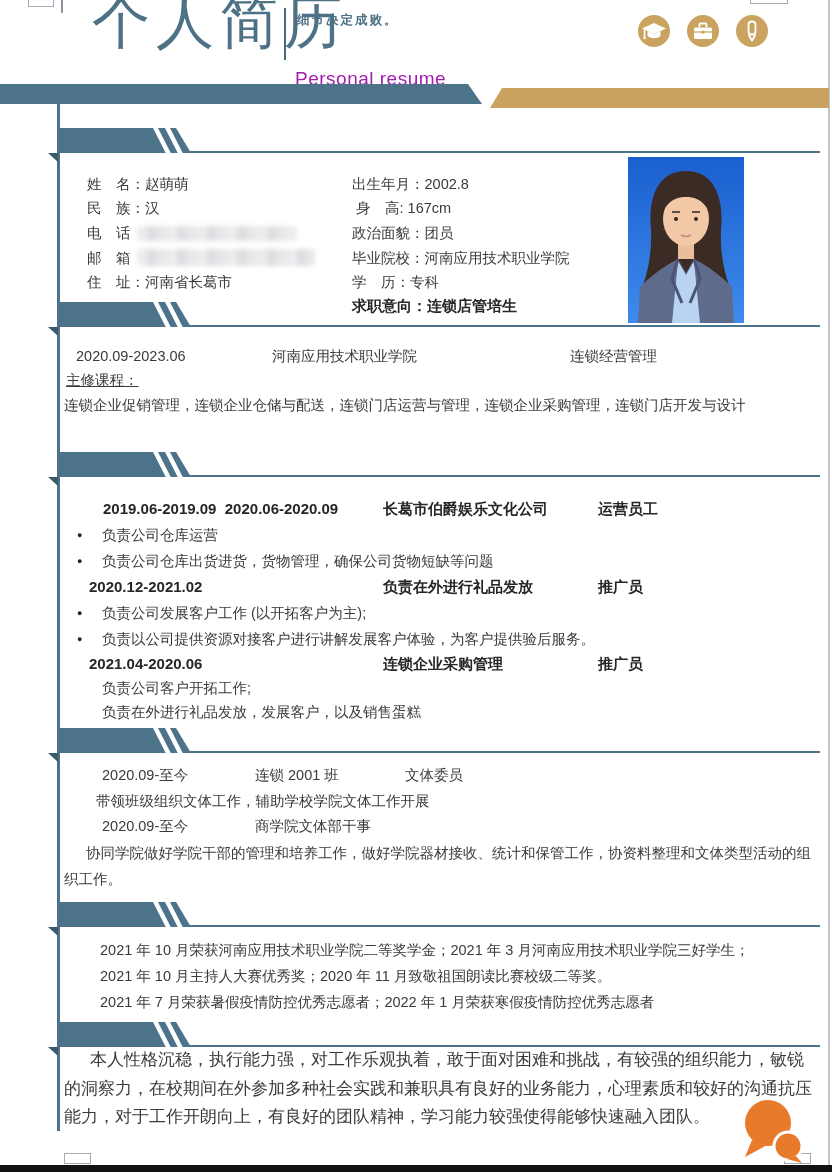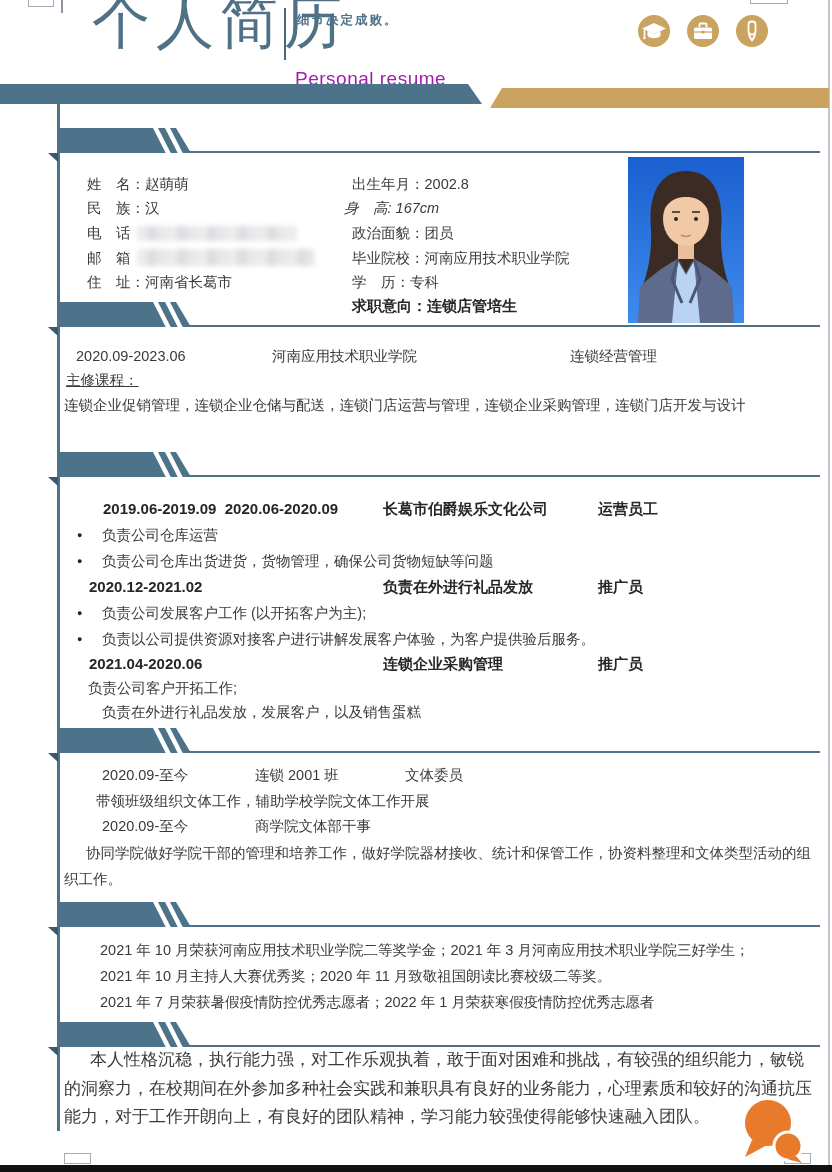--- a/index.html
+++ b/index.html
@@ -101,21 +101,21 @@
   </div>
   <div class="fold" style="top:153px;"></div>
 
   <div class="row" style="left:87px;top:175px;"><span class="lbl">姓　名：</span><span>赵萌萌</span></div>
   <div class="row" style="left:87px;top:199px;"><span class="lbl">民　族：</span><span>汉</span></div>
   <div class="row" style="left:87px;top:224px;"><span class="lbl">电　话</span><span class="redact" style="width:160px;height:15px;margin-left:6px;"></span></div>
   <div class="row" style="left:87px;top:249px;"><span class="lbl">邮　箱</span><span class="redact" style="width:178px;height:17px;margin-left:6px;"></span></div>
   <div class="row" style="left:87px;top:273px;"><span class="lbl">住　址：</span><span>河南省长葛市</span></div>
 
   <div class="row" style="left:352px;top:175px;"><span class="lbl">出生年月：</span><span>2002.8</span></div>
-  <div class="row" style="left:344px;top:199px;font-style:italic;"><span class="lbl">身　高: </span><span>167cm</span></div>
+  <div class="row" style="left:356px;top:199px;"><span class="lbl">身　高: </span><span>167cm</span></div>
   <div class="row" style="left:352px;top:224px;"><span class="lbl">政治面貌：</span><span>团员</span></div>
   <div class="row" style="left:352px;top:249px;"><span class="lbl">毕业院校：</span><span>河南应用技术职业学院</span></div>
   <div class="row" style="left:352px;top:273px;"><span class="lbl">学　历：</span><span>专科</span></div>
   <div class="row bold" style="left:352px;top:297px;"><span>求职意向：</span><span>连锁店管培生</span></div>
 
   <div class="photo">
     <svg width="116" height="166" viewBox="0 0 116 166">
       <defs>
         <linearGradient id="pbg" x1="0" y1="0" x2="0" y2="1">
           <stop offset="0" stop-color="#1A5FCE"></stop>
@@ -168,21 +168,21 @@
 
   <div class="row bold" style="left:89px;top:578px;">2020.12-2021.02</div>
   <div class="row bold" style="left:383px;top:578px;">负责在外进行礼品发放</div>
   <div class="row bold" style="left:598px;top:578px;">推广员</div>
   <div class="row" style="left:77px;top:604px;"><span class="bullet">●</span><span>负责公司发展客户工作 (以开拓客户为主);</span></div>
   <div class="row" style="left:77px;top:630px;"><span class="bullet">●</span><span>负责以公司提供资源对接客户进行讲解发展客户体验，为客户提供验后服务。</span></div>
 
   <div class="row bold" style="left:89px;top:655px;">2021.04-2020.06</div>
   <div class="row bold" style="left:383px;top:655px;">连锁企业采购管理</div>
   <div class="row bold" style="left:598px;top:655px;">推广员</div>
-  <div class="row" style="left:88px;top:679px;">负责公司客户开拓工作;</div>
+  <div class="row" style="left:102px;top:679px;">负责公司客户开拓工作;</div>
   <div class="row" style="left:102px;top:703px;text-align:right;">负责在外进行礼品发放，发展客户，以及销售蛋糕</div>
 
   <div class="rule" style="top:751px;"></div>
   <div class="banner" style="top:728px;">
     <span>校内工作经历</span>
     <i class="stripe s1"></i>
     <i class="stripe s2"></i>
   </div>
   <div class="fold" style="top:753px;"></div>
 

